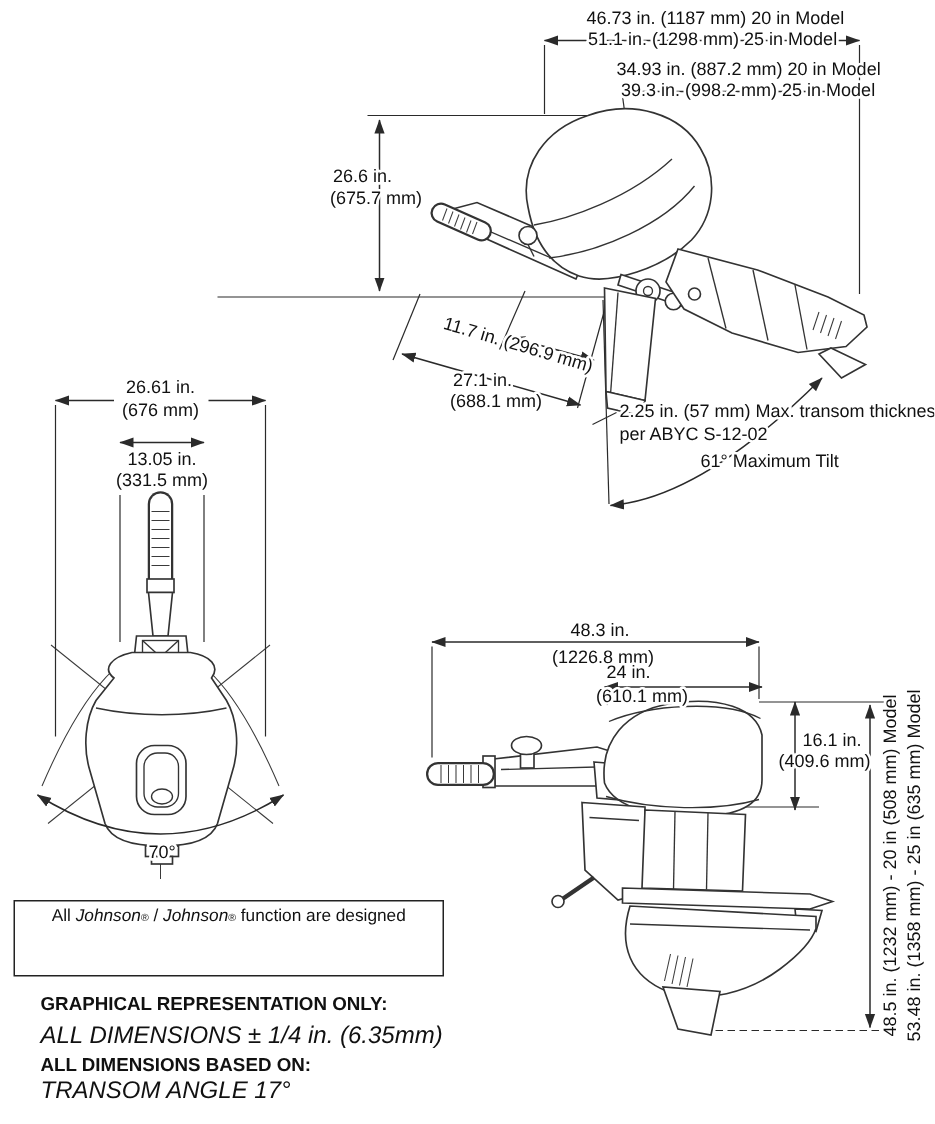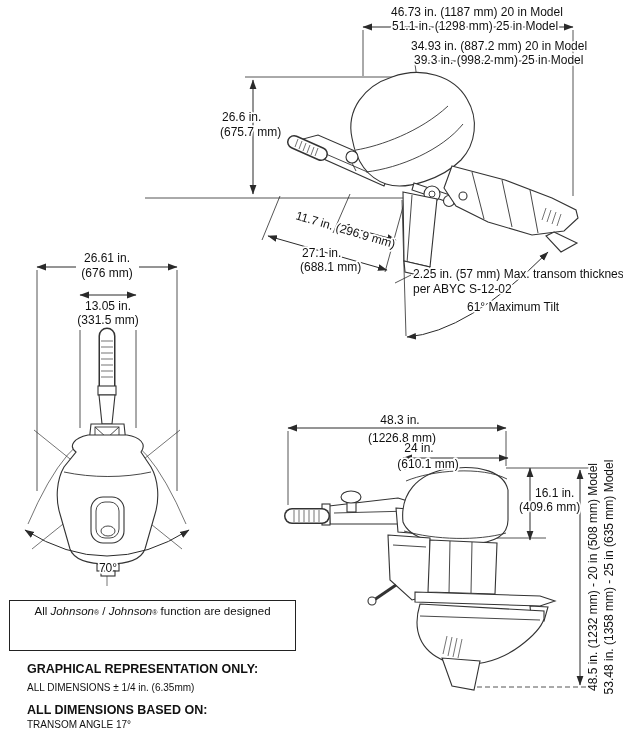--- a/index.html
+++ b/index.html
@@ -14,21 +14,21 @@
   .art{stroke:#333;stroke-width:1.1;fill:#fff;}
   .artn{stroke:#333;stroke-width:0.9;fill:none;}
   .dashed{stroke-dasharray:5 3;}
   .dim{marker-start:url(#arr);marker-end:url(#arr);}
   .dim-e{marker-end:url(#arr);}
   .note-box{position:absolute;left:9px;top:600px;width:285px;height:46px;border:1.5px solid #222;
             text-align:center;font-size:11.5px;line-height:14px;padding-top:3px;}
   .reg{font-size:7px;}
   .fline{position:absolute;left:8px;white-space:nowrap;margin-left:19px;}
   .fbold{font-weight:bold;font-size:12.5px;}
-  .fital{font-size:10px;}
+  .fital{font-style:italic;font-size:16px;}
 </style>
 </head>
 <body>
 
 <div class="page">
 
 <svg width="623" height="749" viewBox="0 0 623 749">
   <defs>
     <marker id="arr" viewBox="0 0 10 10" refX="9" refY="5" markerWidth="10" markerHeight="10" orient="auto-start-reverse" markerUnits="userSpaceOnUse">
       <path d="M0,1.6 L9.5,5 L0,8.4 Z" fill="#2a2a2a"></path>

